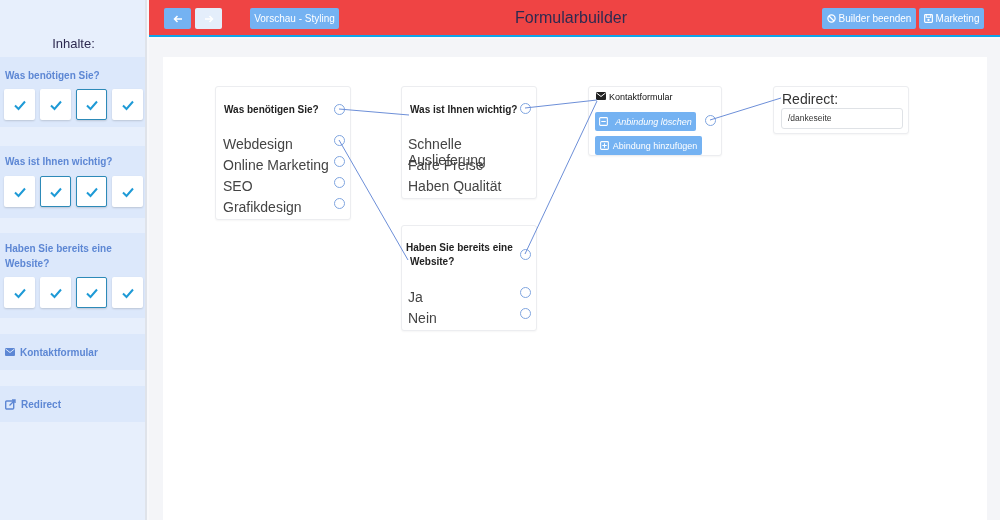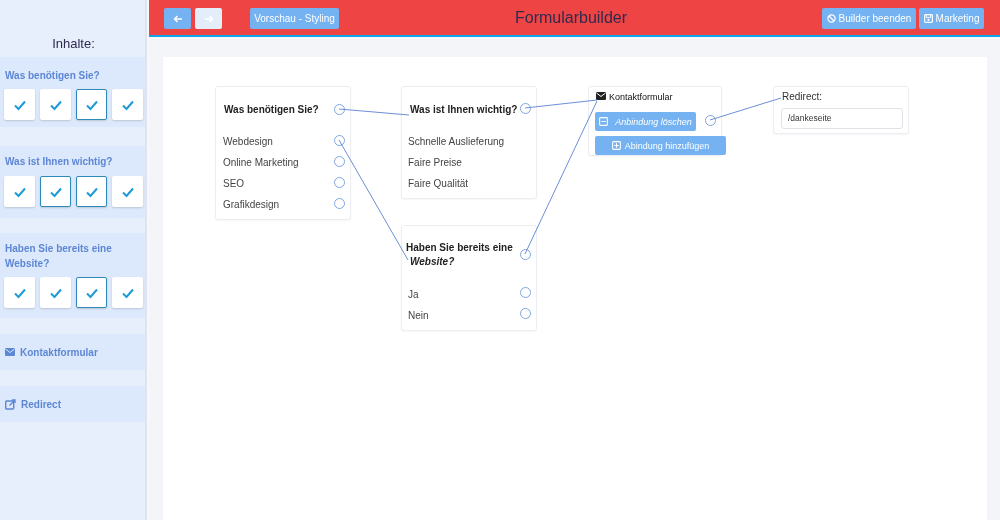--- a/index.html
+++ b/index.html
@@ -19,21 +19,21 @@
     .topbar { position: absolute; left: 149px; top: 0; width: 851px; height: 37px; background: #ef4444; border-bottom: 2px solid #0ea5e9; }
     .btn { position: absolute; height: 21px; border-radius: 2px; background: #74b2f2; color: #fff; font-size: 10px; display: flex; align-items: center; justify-content: center; border: none; }
     .btn.disabled { background: #e4eefb; }
     .page-title { position: absolute; left: 366px; top: 9px; font-size: 16px; color: #2e2a50; }
 
     .canvas-area { position: absolute; left: 149px; top: 39px; width: 851px; height: 481px; background: #f4f5f8; }
     .canvas { position: absolute; left: 163px; top: 57px; width: 824px; height: 463px; background: #fff; }
 
     .card { position: absolute; background: #fff; border: 1px solid #ecedf0; border-radius: 3px; box-shadow: 0 1px 2px rgba(0,0,0,0.04); }
     .card .q { position: absolute; font-size: 10px; color: #222; font-weight: bold; line-height: 14px; }
-    .card .opt { position: absolute; font-size: 10px; color: #444; }
+    .card .opt { position: absolute; font-size: 14px; color: #444; }
     .circle { position: absolute; width: 11px; height: 11px; border: 1.2px solid #7fa5e0; border-radius: 50%; background: #fff; }
 
     .input-box { position: absolute; left: 7px; top: 21px; width: 122px; height: 21px; border: 1px solid #dfe2e6; border-radius: 3px; font-size: 8.5px; color: #333; padding-left: 6px; line-height: 19px; }
 
     svg.wires { position: absolute; left: 0; top: 0; width: 1000px; height: 520px; pointer-events: none; }
   </style>
 </head>
 <body>
 
 <div class="sidebar">
@@ -177,26 +177,26 @@
   <div class="circle" style="left:118px;top:90px;"></div>
   <div class="opt" style="left:7px;top:112px;">Grafikdesign</div>
   <div class="circle" style="left:118px;top:111px;"></div>
 </div>
 
 <div class="card" style="left:401px;top:86px;width:136px;height:113px;">
   <div class="q" style="left:8px;top:16px;">Was ist Ihnen wichtig?</div>
   <div class="circle" style="left:118px;top:16px;"></div>
   <div class="opt" style="left:6px;top:49px;">Schnelle Auslieferung</div>
   <div class="opt" style="left:6px;top:70px;">Faire Preise</div>
-  <div class="opt" style="left:6px;top:91px;">Faire Qualität</div>
+  <div class="opt" style="left:6px;top:91px;">Haben Qualität</div>
 </div>
 
 <div class="card" style="left:401px;top:225px;width:136px;height:106px;">
   <div class="q" style="left:4px;top:15px;">Haben Sie bereits eine</div>
-  <div class="q" style="left:8px;top:29px;font-style:italic;">Website?</div>
+  <div class="q" style="left:8px;top:29px;">Website?</div>
   <div class="circle" style="left:118px;top:23px;"></div>
   <div class="opt" style="left:6px;top:63px;">Ja</div>
   <div class="circle" style="left:118px;top:61px;"></div>
   <div class="opt" style="left:6px;top:84px;">Nein</div>
   <div class="circle" style="left:118px;top:82px;"></div>
 </div>
 
 <div class="card" style="left:588px;top:86px;width:134px;height:70px;">
   <svg style="position:absolute;left:7px;top:5px;" width="10" height="8" viewBox="0 0 10 8">
       <rect x="0" y="0" width="10" height="8" rx="1" fill="#222"></rect>
@@ -204,21 +204,21 @@
     </svg>
   <div class="q" style="left:20px;top:3px;font-size:9px;font-weight:normal;color:#111;">Kontaktformular</div>
   <button class="btn" style="left:6px;top:25px;width:101px;height:19px;font-size:9px;font-style:italic;">
     <svg width="9" height="9" viewBox="0 0 10 10" style="margin-right:7px">
         <rect x="0.7" y="0.7" width="8.6" height="8.6" rx="1" stroke="#fff" stroke-width="1.2" fill="none"></rect>
         <path d="M2.5 5 H7.5" stroke="#fff" stroke-width="1.2"></path>
       </svg>
     <span>Anbindung löschen</span>
   </button>
   <div class="circle" style="left:116px;top:28px;"></div>
-  <button class="btn" style="left:6px;top:49px;width:131px;height:19px;font-size:9px;">
+  <button class="btn" style="left:6px;top:49px;width:107px;height:19px;font-size:9px;">
     <svg width="9" height="9" viewBox="0 0 10 10" style="margin-right:4px">
         <rect x="0.7" y="0.7" width="8.6" height="8.6" rx="1" stroke="#fff" stroke-width="1.2" fill="none"></rect>
         <path d="M2.5 5 H7.5 M5 2.5 V7.5" stroke="#fff" stroke-width="1.2"></path>
       </svg>
     <span>Abindung hinzufügen</span>
   </button>
 </div>
 
 <div class="card" style="left:773px;top:86px;width:136px;height:48px;">
   <div class="opt" style="left:8px;top:4px;color:#333;">Redirect:</div>

